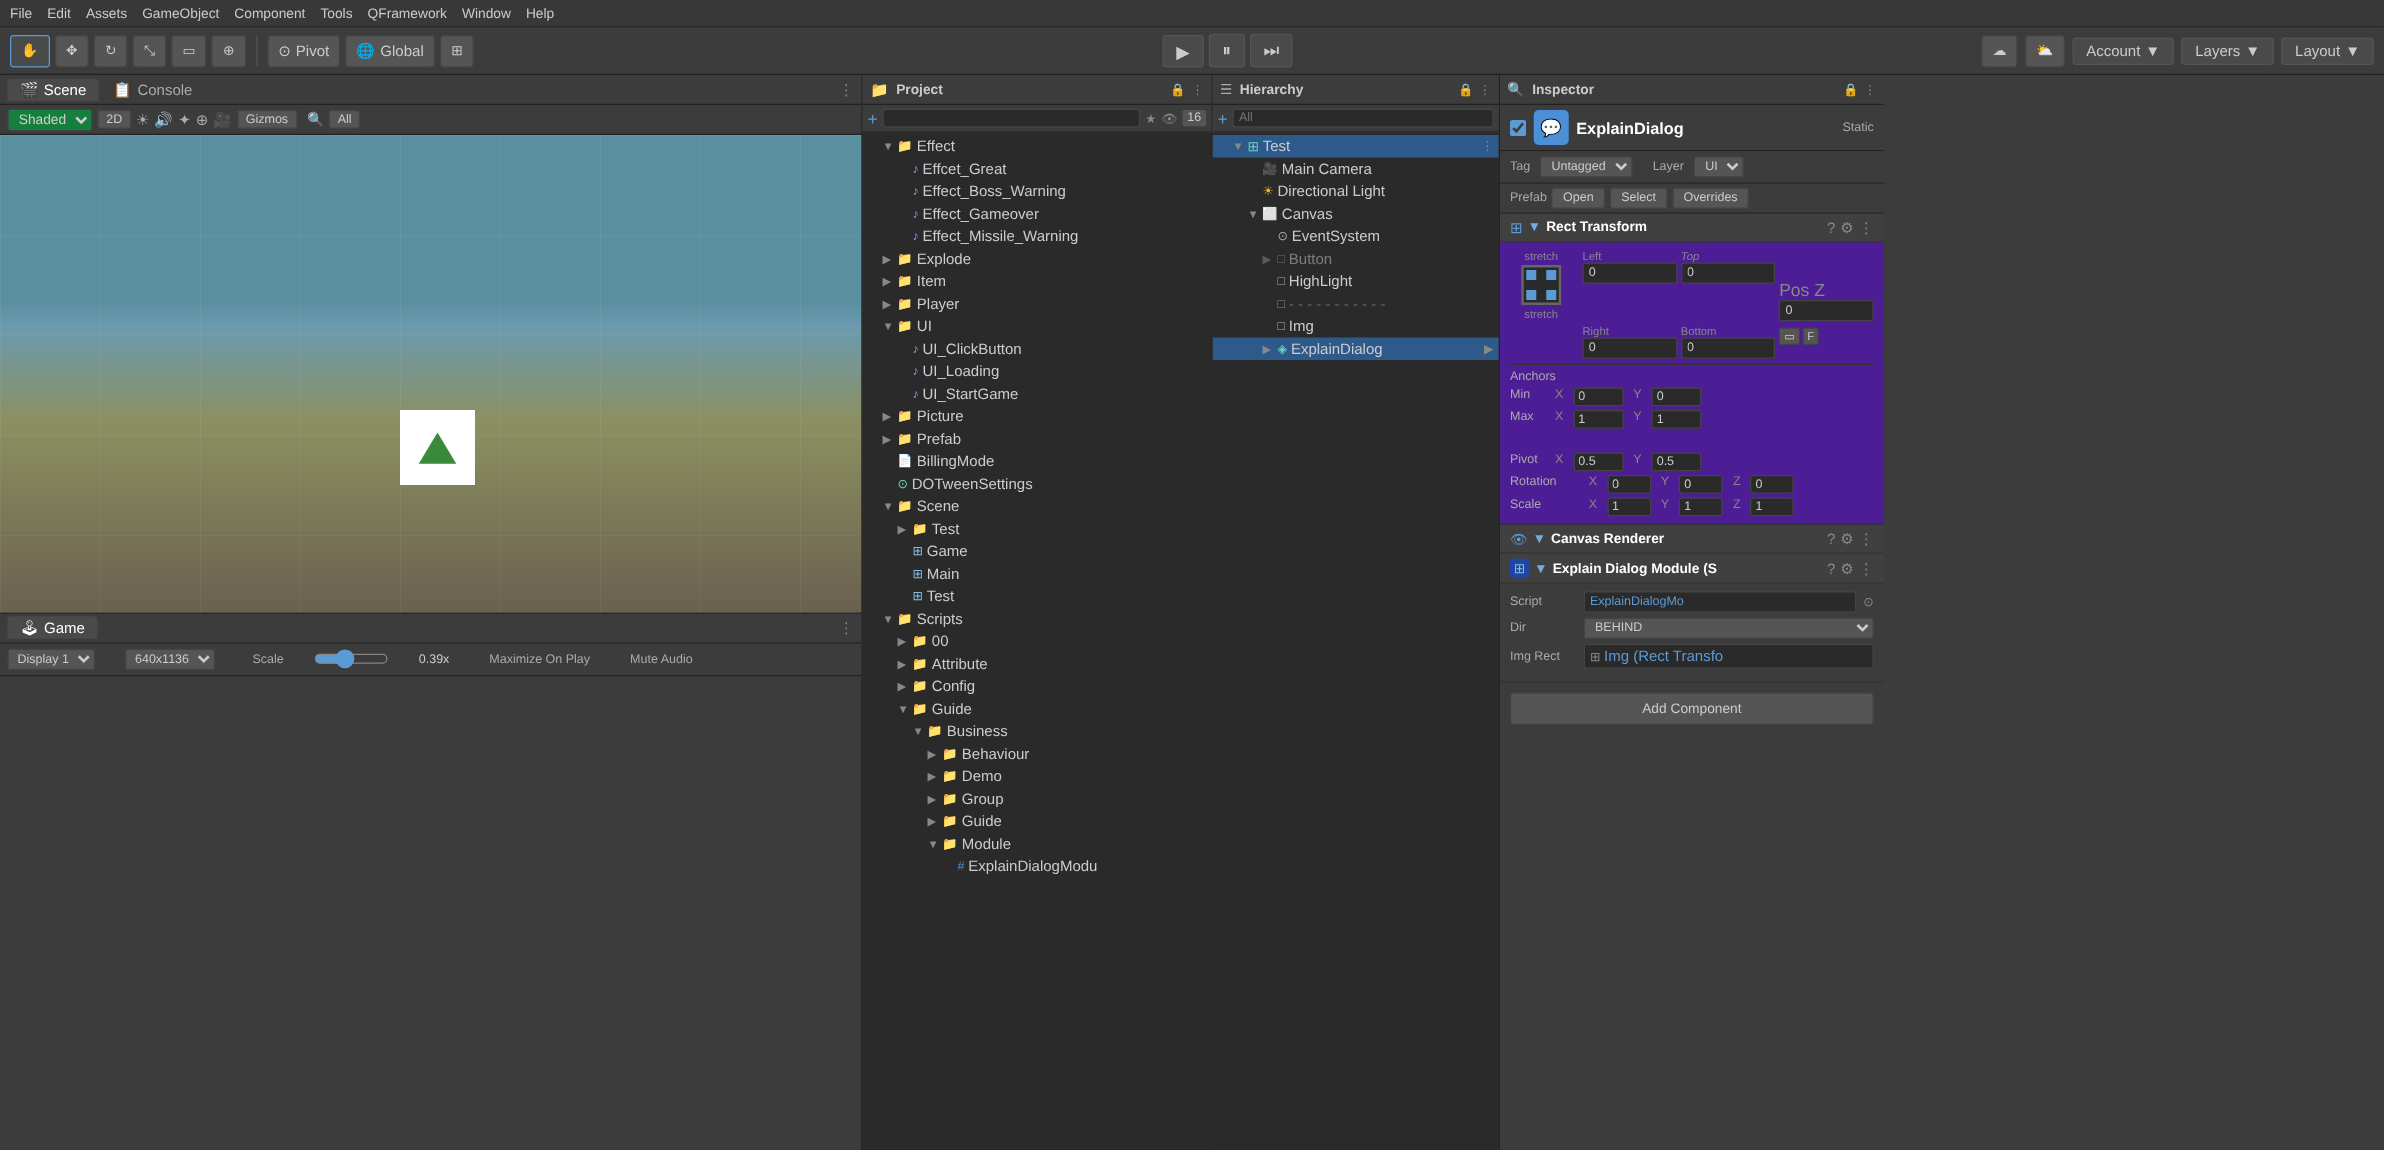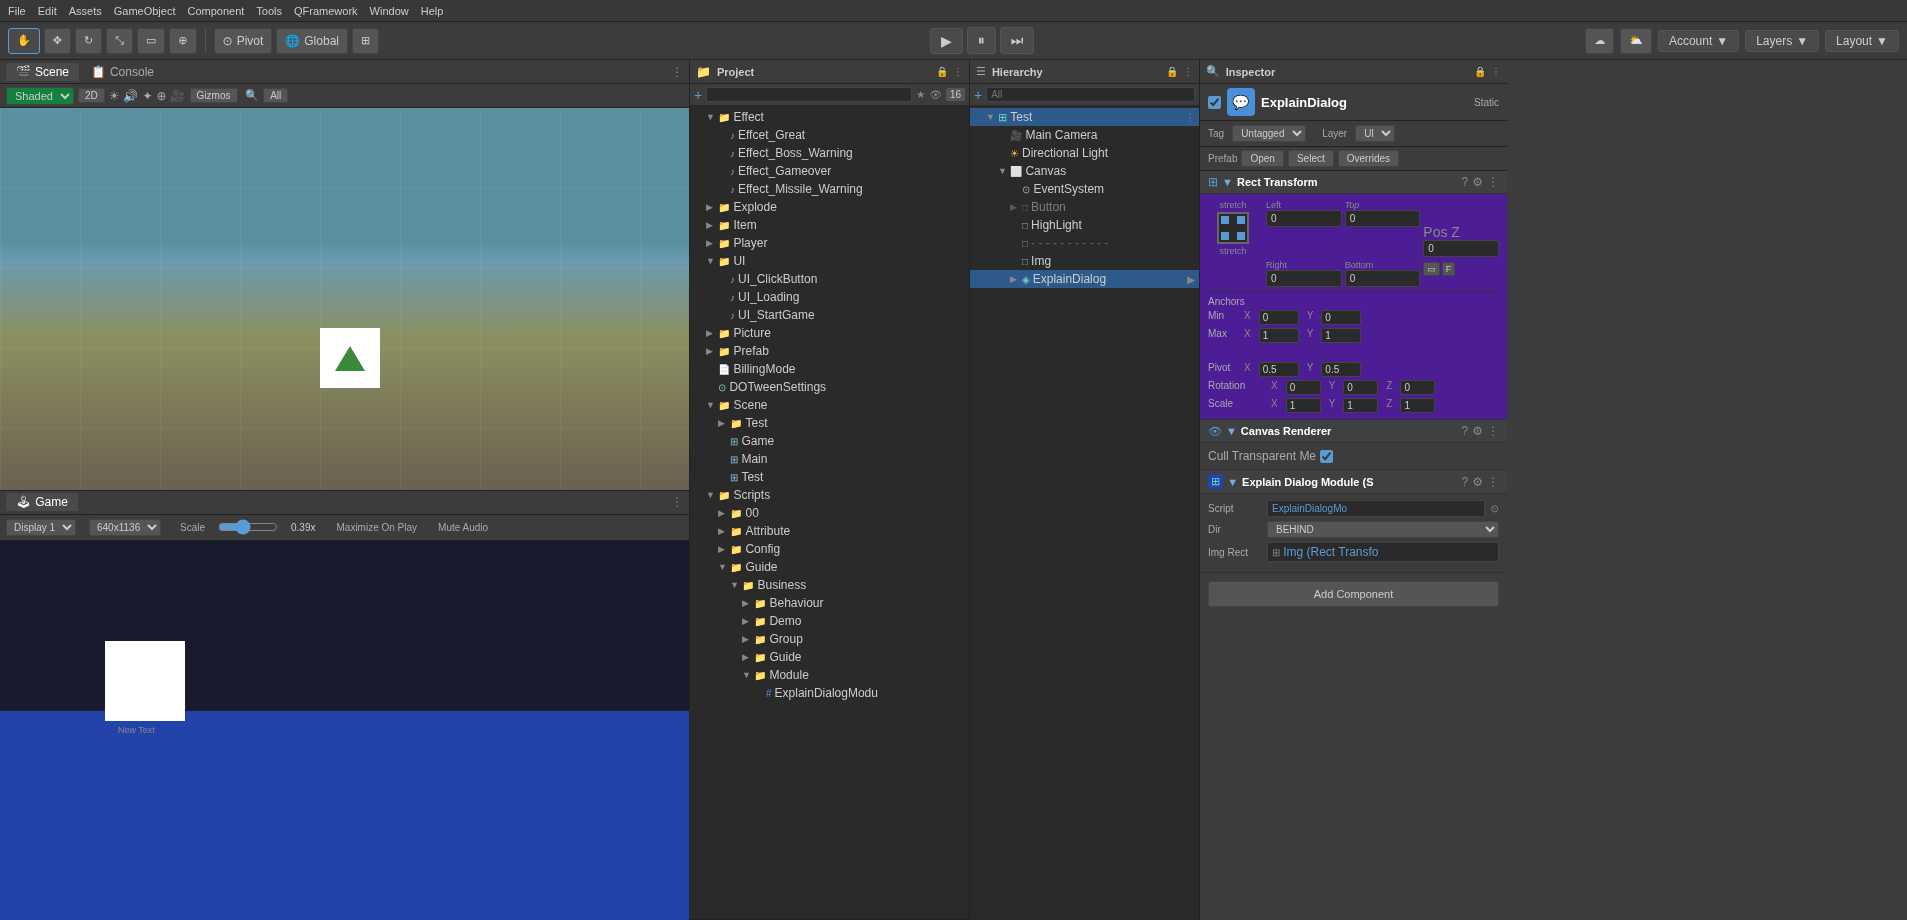--- a/index.html
+++ b/index.html
@@ -140,21 +140,21 @@
       display: flex;
       flex-direction: column;
       flex: 1;
     }
     .game-toolbar {
       background: #3c3c3c;
       height: 26px;
       display: flex;
       align-items: center;
       padding: 0 6px;
-      gap: 13px;
+      gap: 24px;
       border-bottom: 1px solid #222;
     }
     .game-toolbar select { background: #555; border: 1px solid #444; color: #ccc; font-size: 10px; padding: 1px 3px; border-radius: 2px; }
     .game-view {
       flex: 1;
       background: #1a1a2e;
       position: relative;
       overflow: hidden;
     }
     .game-white-square {
@@ -500,25 +500,20 @@
           <option>Display 1</option>
         </select>
         <select>
           <option>640x1136</option>
         </select>
         <span style="color:#aaa;font-size:10px;margin-left:6px;">Scale</span>
         <input type="range" min="0" max="1" step="0.01" value="0.39" style="width: 60px; height: 14px; accent-color: rgb(91, 155, 213);">
         <span style="color:#ccc;font-size:10px;">0.39x</span>
         <span style="color:#aaa;font-size:10px;cursor:pointer;margin-left:8px;">Maximize On Play</span>
         <span style="color:#aaa;font-size:10px;cursor:pointer;margin-left:8px;">Mute Audio</span>
-      </div>
-      <div class="game-view">
-        <div class="game-blue-area"></div>
-        <div class="game-white-square"></div>
-        <div class="game-text">New Text</div>
       </div>
     </div>
   </div>
 
   <div class="middle-panels">
     <div class="project-panel">
       <div class="panel-header">
         <span style="color:#e8b840;">📁</span>
         <span class="panel-title">Project</span>
         <div class="panel-icons">
@@ -924,26 +919,20 @@
       <div class="section-header">
         <span style="color:#5b9bd5;font-size:11px;">👁</span>
         <span class="checkmark">▼</span>
         <span class="section-title">Canvas Renderer</span>
         <div class="section-icons">
           <span>?</span>
           <span>⚙</span>
           <span>⋮</span>
         </div>
       </div>
-      <div class="canvas-renderer">
-        <div class="cr-row">
-          <span>Cull Transparent Me</span>
-          <input type="checkbox" checked="" style="accent-color: rgb(91, 155, 213);">
-        </div>
-      </div>
 
       
       <div class="section-header" style="background:#404040;">
         <span style="color:#6dd0c0;font-size:11px;background:#2244aa;padding:1px 3px;border-radius:2px;">⊞</span>
         <span class="checkmark">▼</span>
         <span class="section-title">Explain Dialog Module (S</span>
         <div class="section-icons">
           <span>?</span>
           <span>⚙</span>
           <span>⋮</span>

